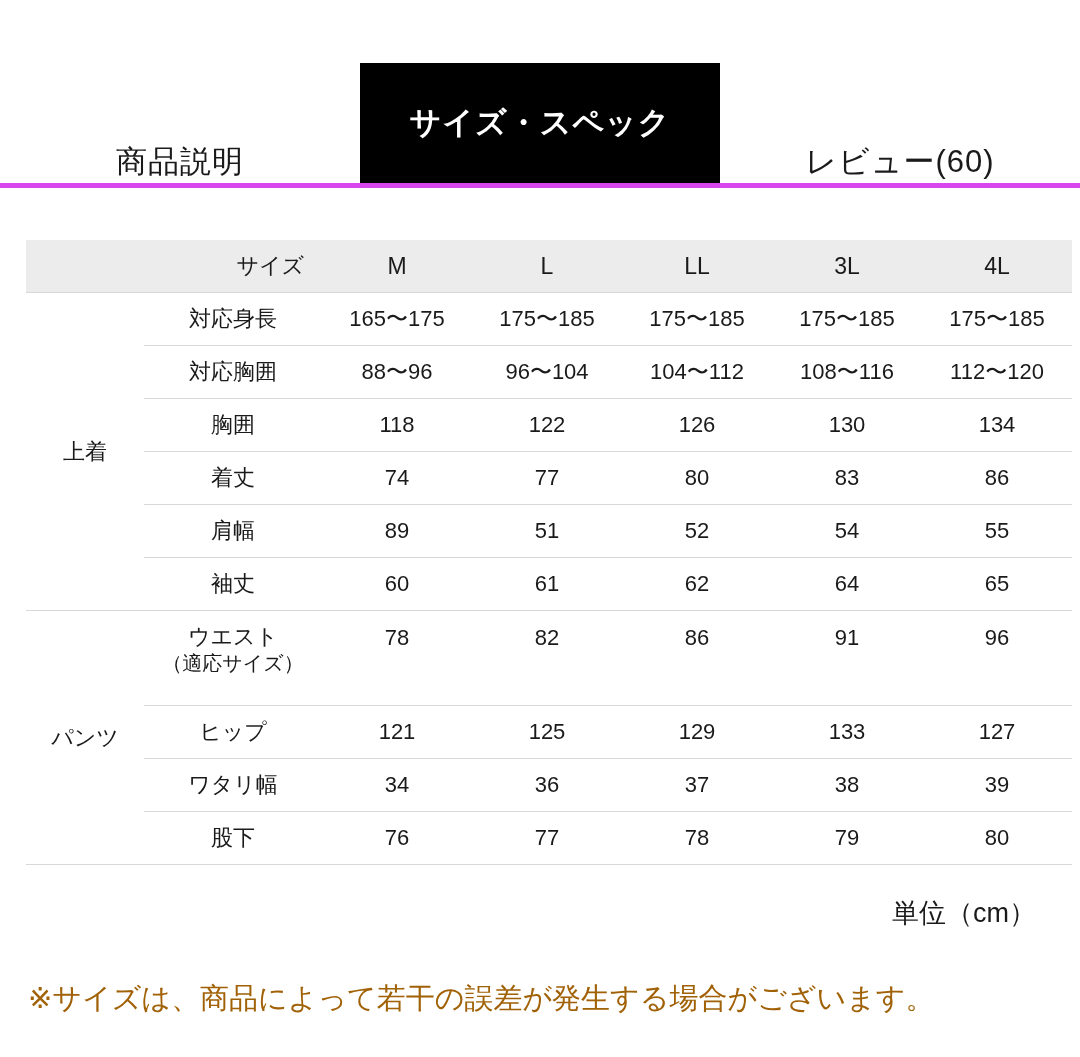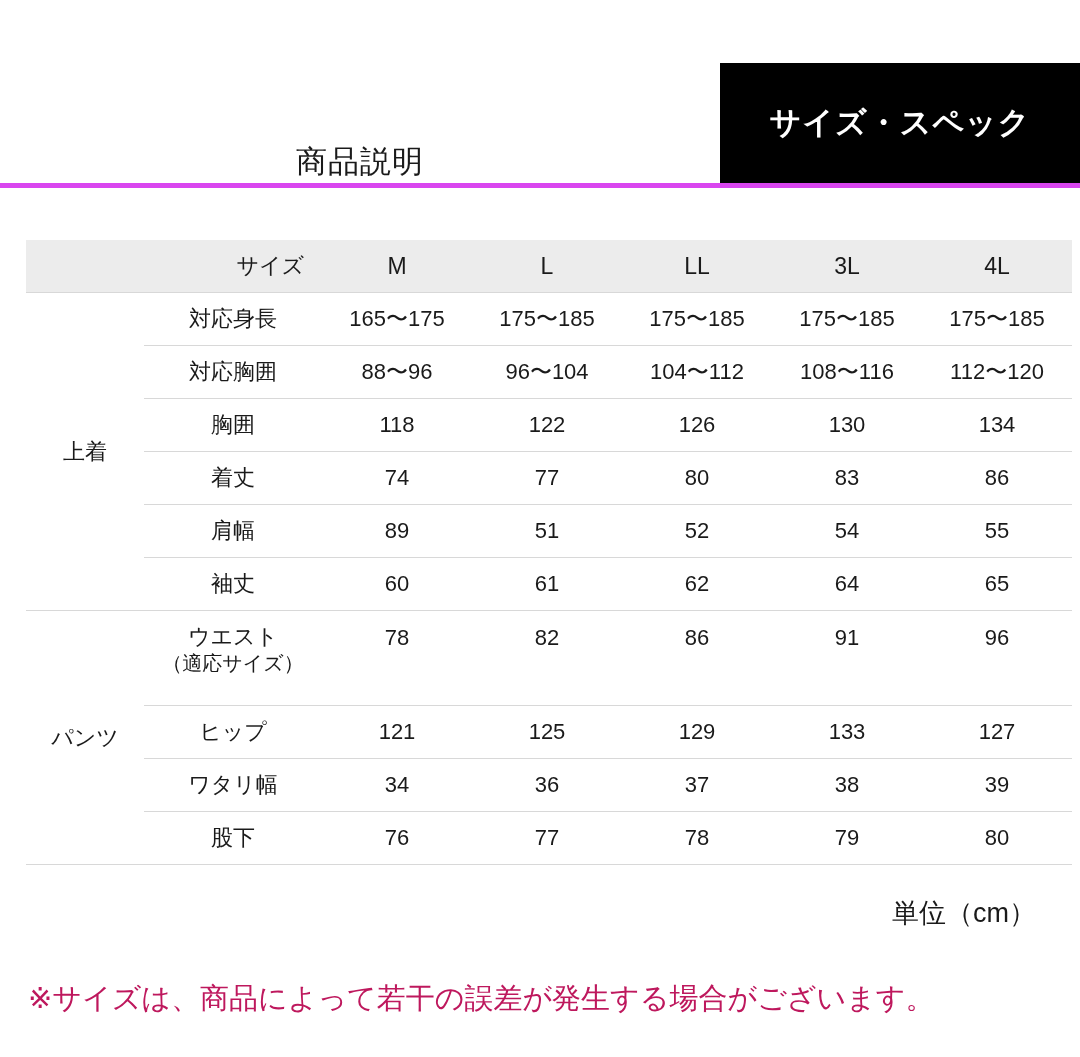--- a/index.html
+++ b/index.html
@@ -118,32 +118,35 @@
     color: #1a1a1a;
     padding-top: 18px;
     padding-right: 18px;
     box-sizing: border-box;
   }
 
   .note {
     margin: 46px 28px 0 28px;
     font-size: 29px;
     line-height: 1.5;
-    color: #be185d;
+    color: #a16207;
   }
 </style>
 </head>
 <body>
 
 <div class="tabs">
   <div class="tab inactive left">
     <span>商品説明</span>
   </div>
   <div class="tab active">
     <span>サイズ・スペック</span>
+  </div>
+  <div class="tab inactive">
+    <span>レビュー(60)</span>
   </div>
 </div>
 
 <div class="content">
   <table class="size-table">
     <thead>
       <tr>
         <th class="col-group"></th>
         <th class="col-item">サイズ</th>
         <th class="col-size">M</th>

